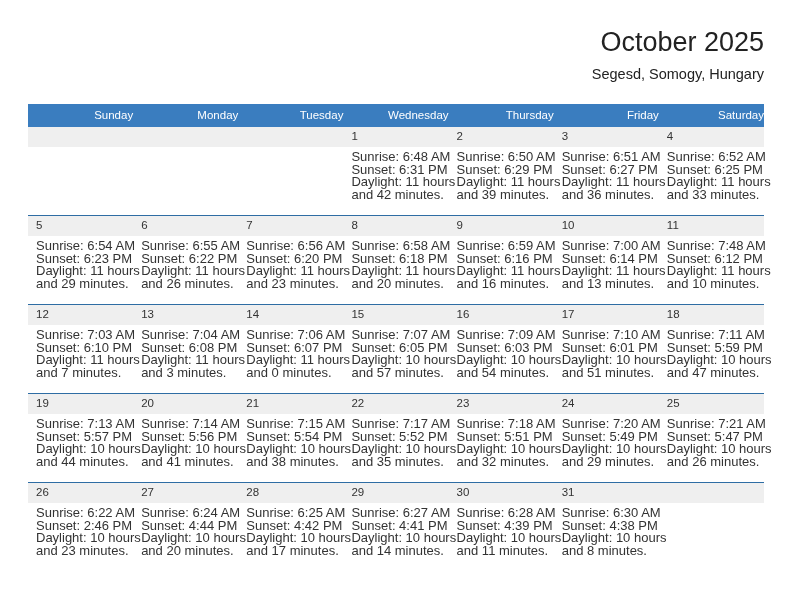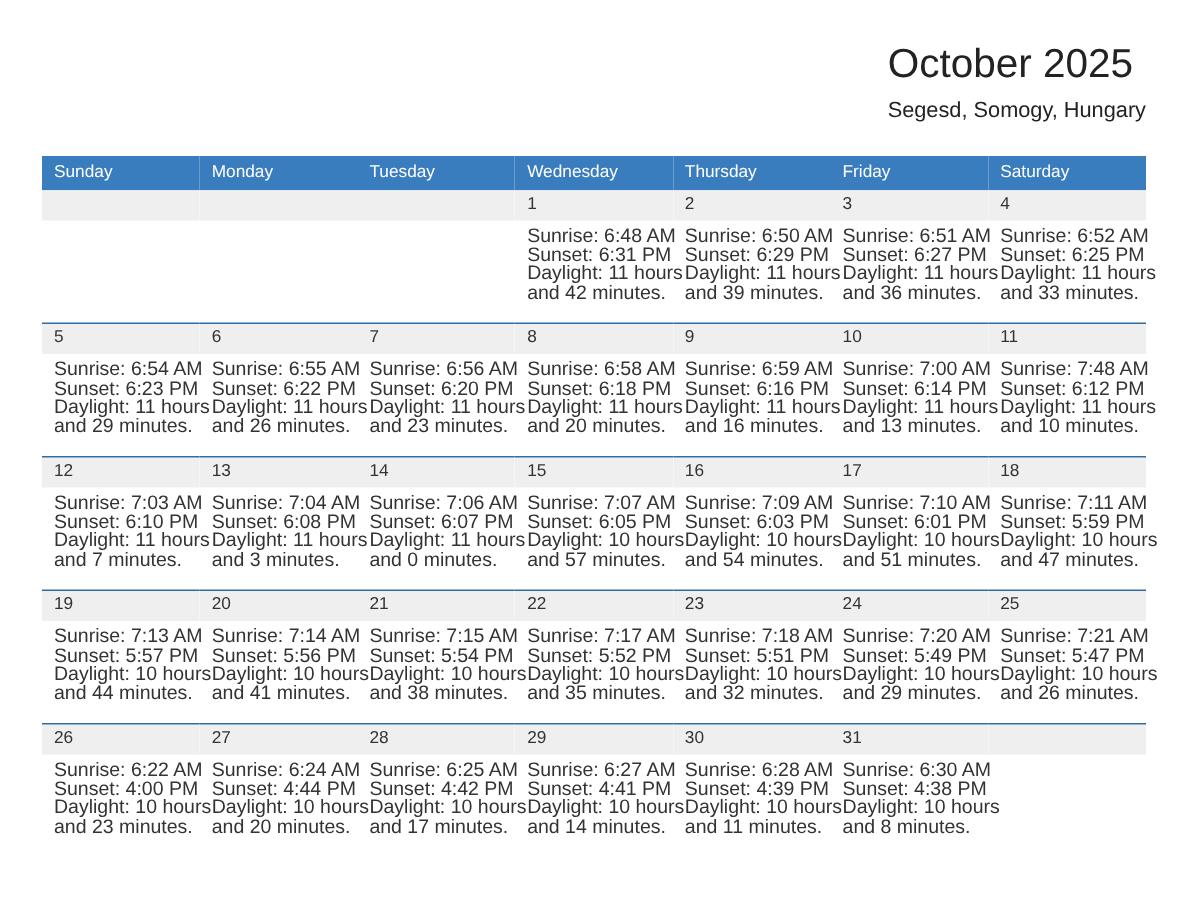--- a/index.html
+++ b/index.html
@@ -61,21 +61,21 @@
     width: 0;
     height: 0;
     border-left: 34px solid #1166b0;
     border-bottom: 22px solid transparent;
   }
 
   .title-block {
     position: absolute;
     right: 0;
     top: 0;
-    text-align: left;
+    text-align: right;
   }
   .cal-title {
     font-size: 27px;
     font-weight: normal;
     color: #222222;
     line-height: 32px;
     margin: 0;
     white-space: nowrap;
   }
   .cal-subtitle {
@@ -97,21 +97,21 @@
     table-layout: fixed;
   }
   .calendar col {
     width: 105.14px;
   }
   thead th {
     background: #3a7dbf;
     color: #ffffff;
     font-size: 11.5px;
     font-weight: normal;
-    text-align: left;
+    text-align: right;
     padding: 5px 0 5px 8px;
     height: 13px;
     line-height: 13px;
   }
   tbody td {
     vertical-align: top;
     padding: 0;
     border-top: 1.5px solid #2e6da4;
     background: #ffffff;
     height: 88px;
@@ -436,21 +436,21 @@
               <div>Daylight: 10 hours</div>
               <div>and 26 minutes.</div>
             </div>
           </td>
         </tr>
         <tr>
           <td>
             <div class="daynum-band">26</div>
             <div class="cell-body">
               <div>Sunrise: 6:22 AM</div>
-              <div>Sunset: 4:00 PM</div>
+              <div>Sunset: 2:46 PM</div>
               <div>Daylight: 10 hours</div>
               <div>and 23 minutes.</div>
             </div>
           </td>
           <td>
             <div class="daynum-band">27</div>
             <div class="cell-body">
               <div>Sunrise: 6:24 AM</div>
               <div>Sunset: 4:44 PM</div>
               <div>Daylight: 10 hours</div>

